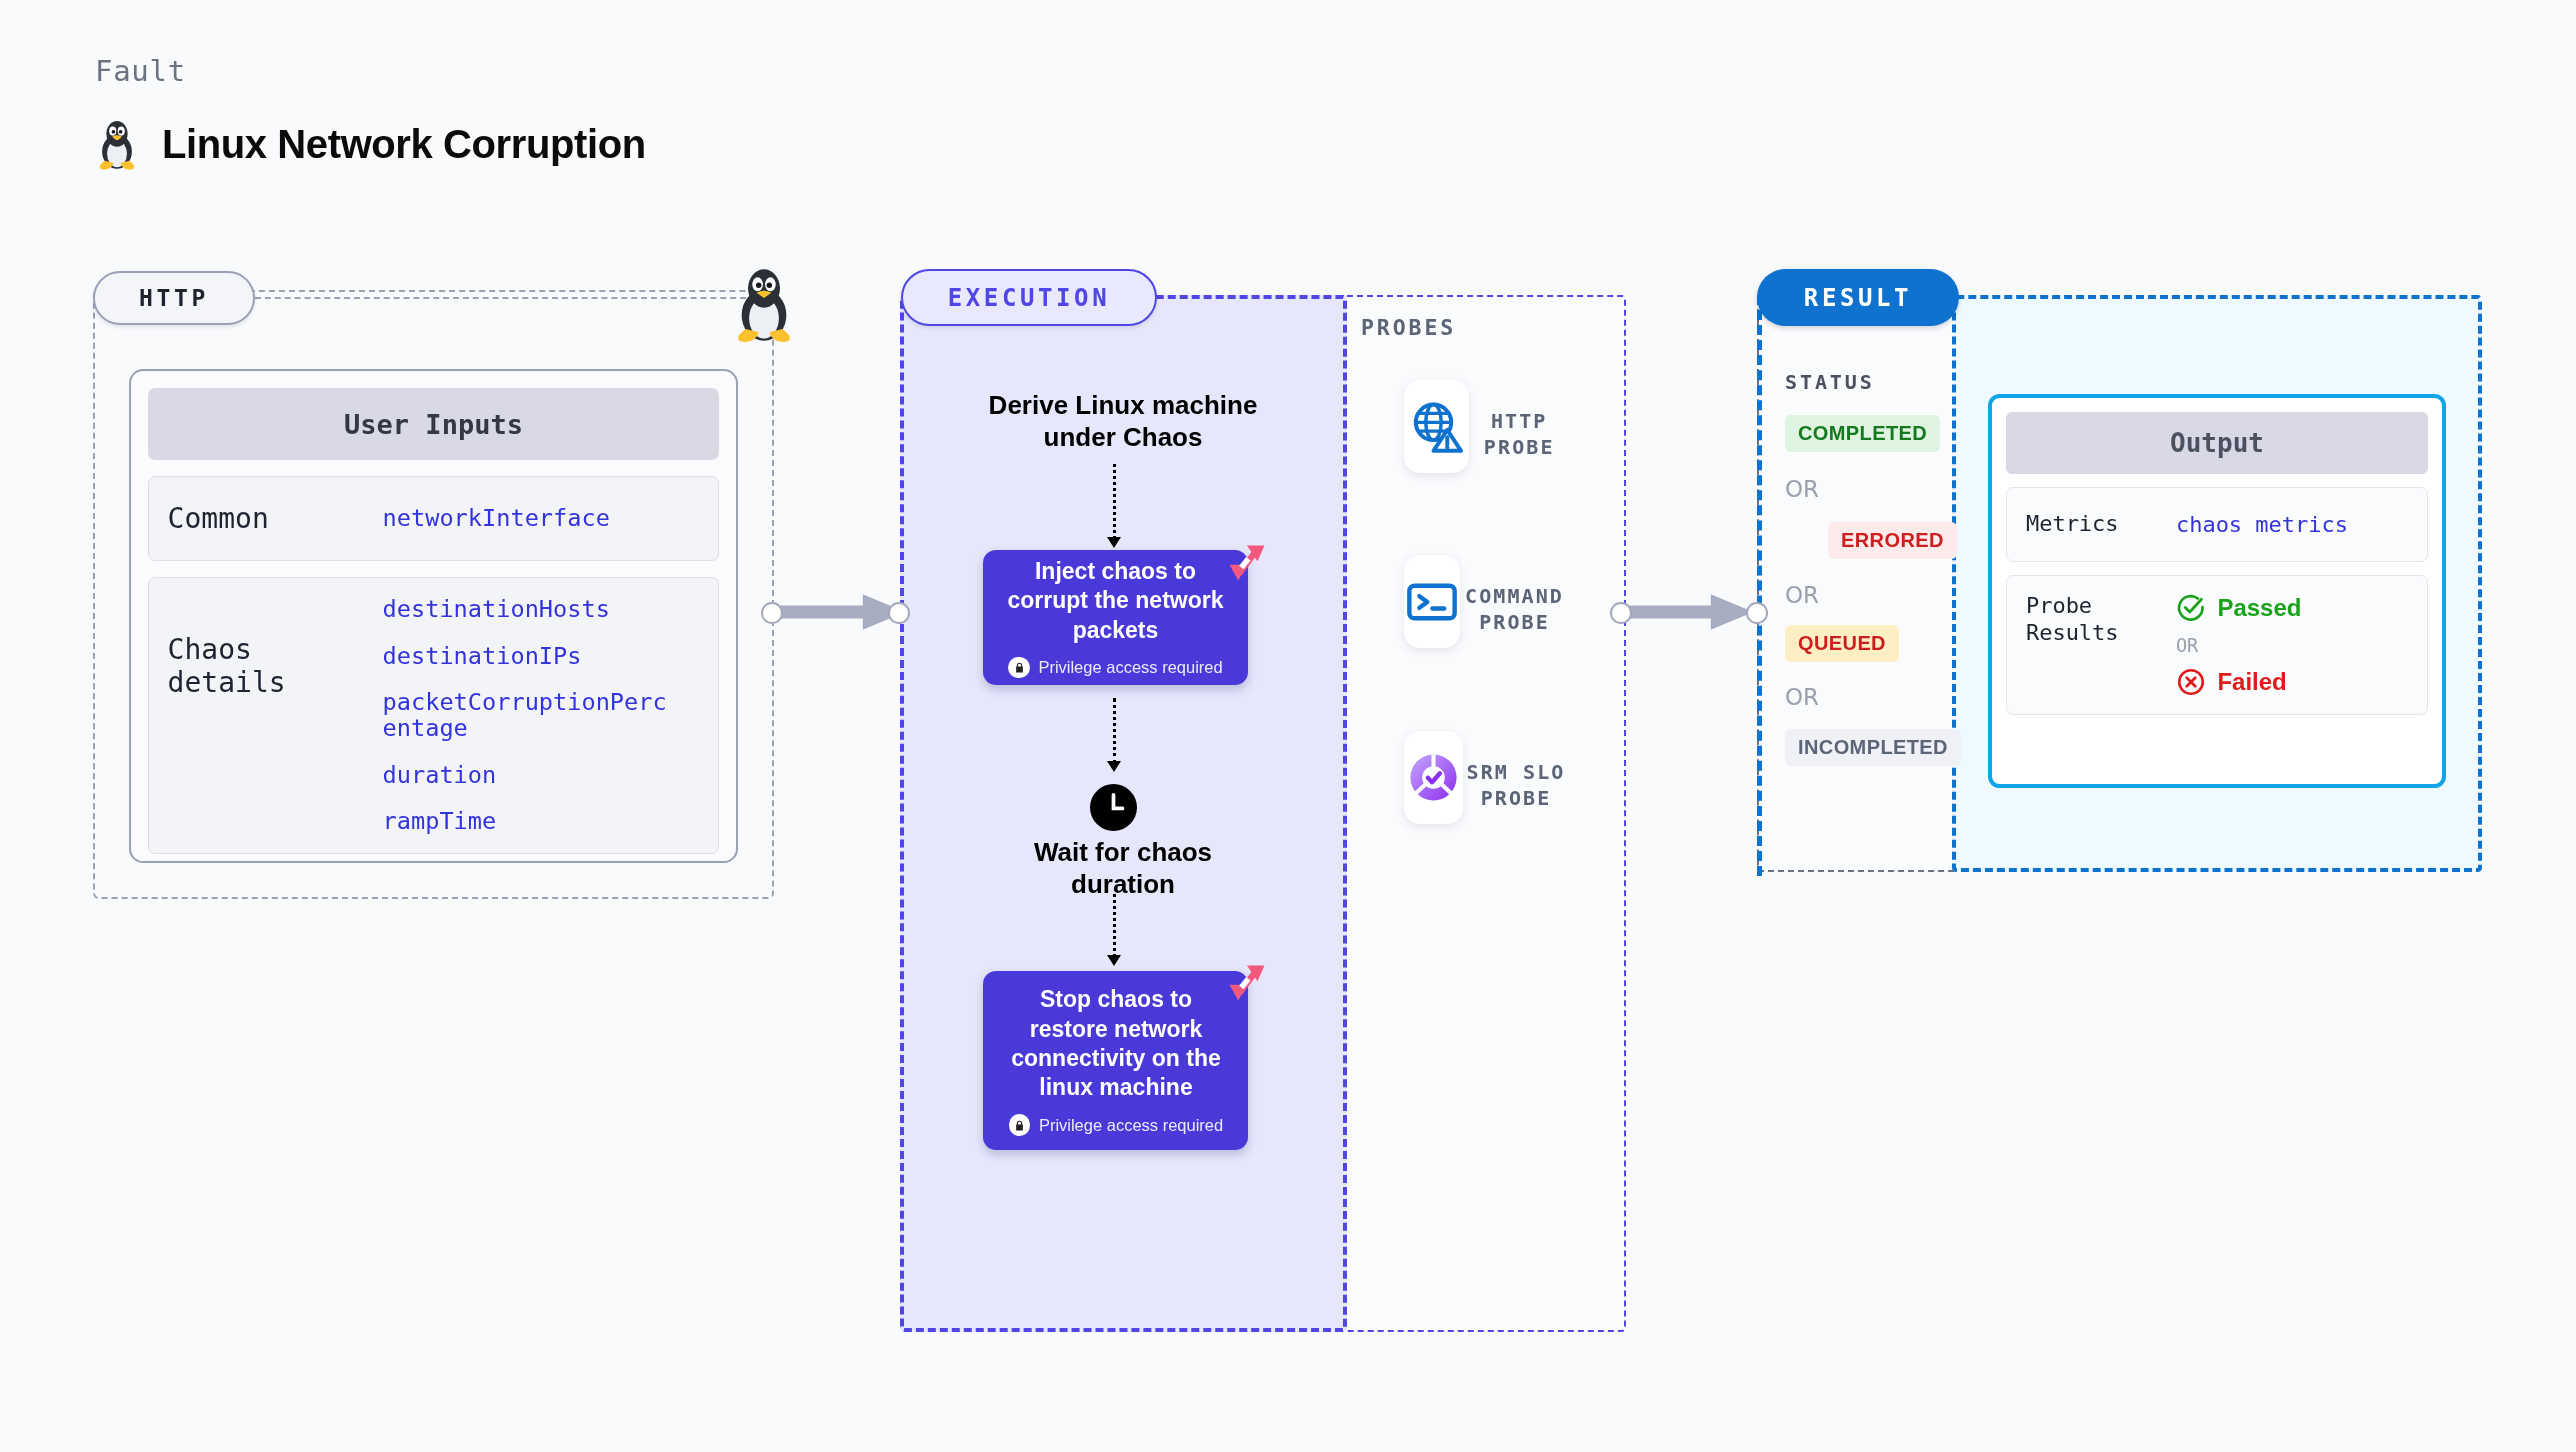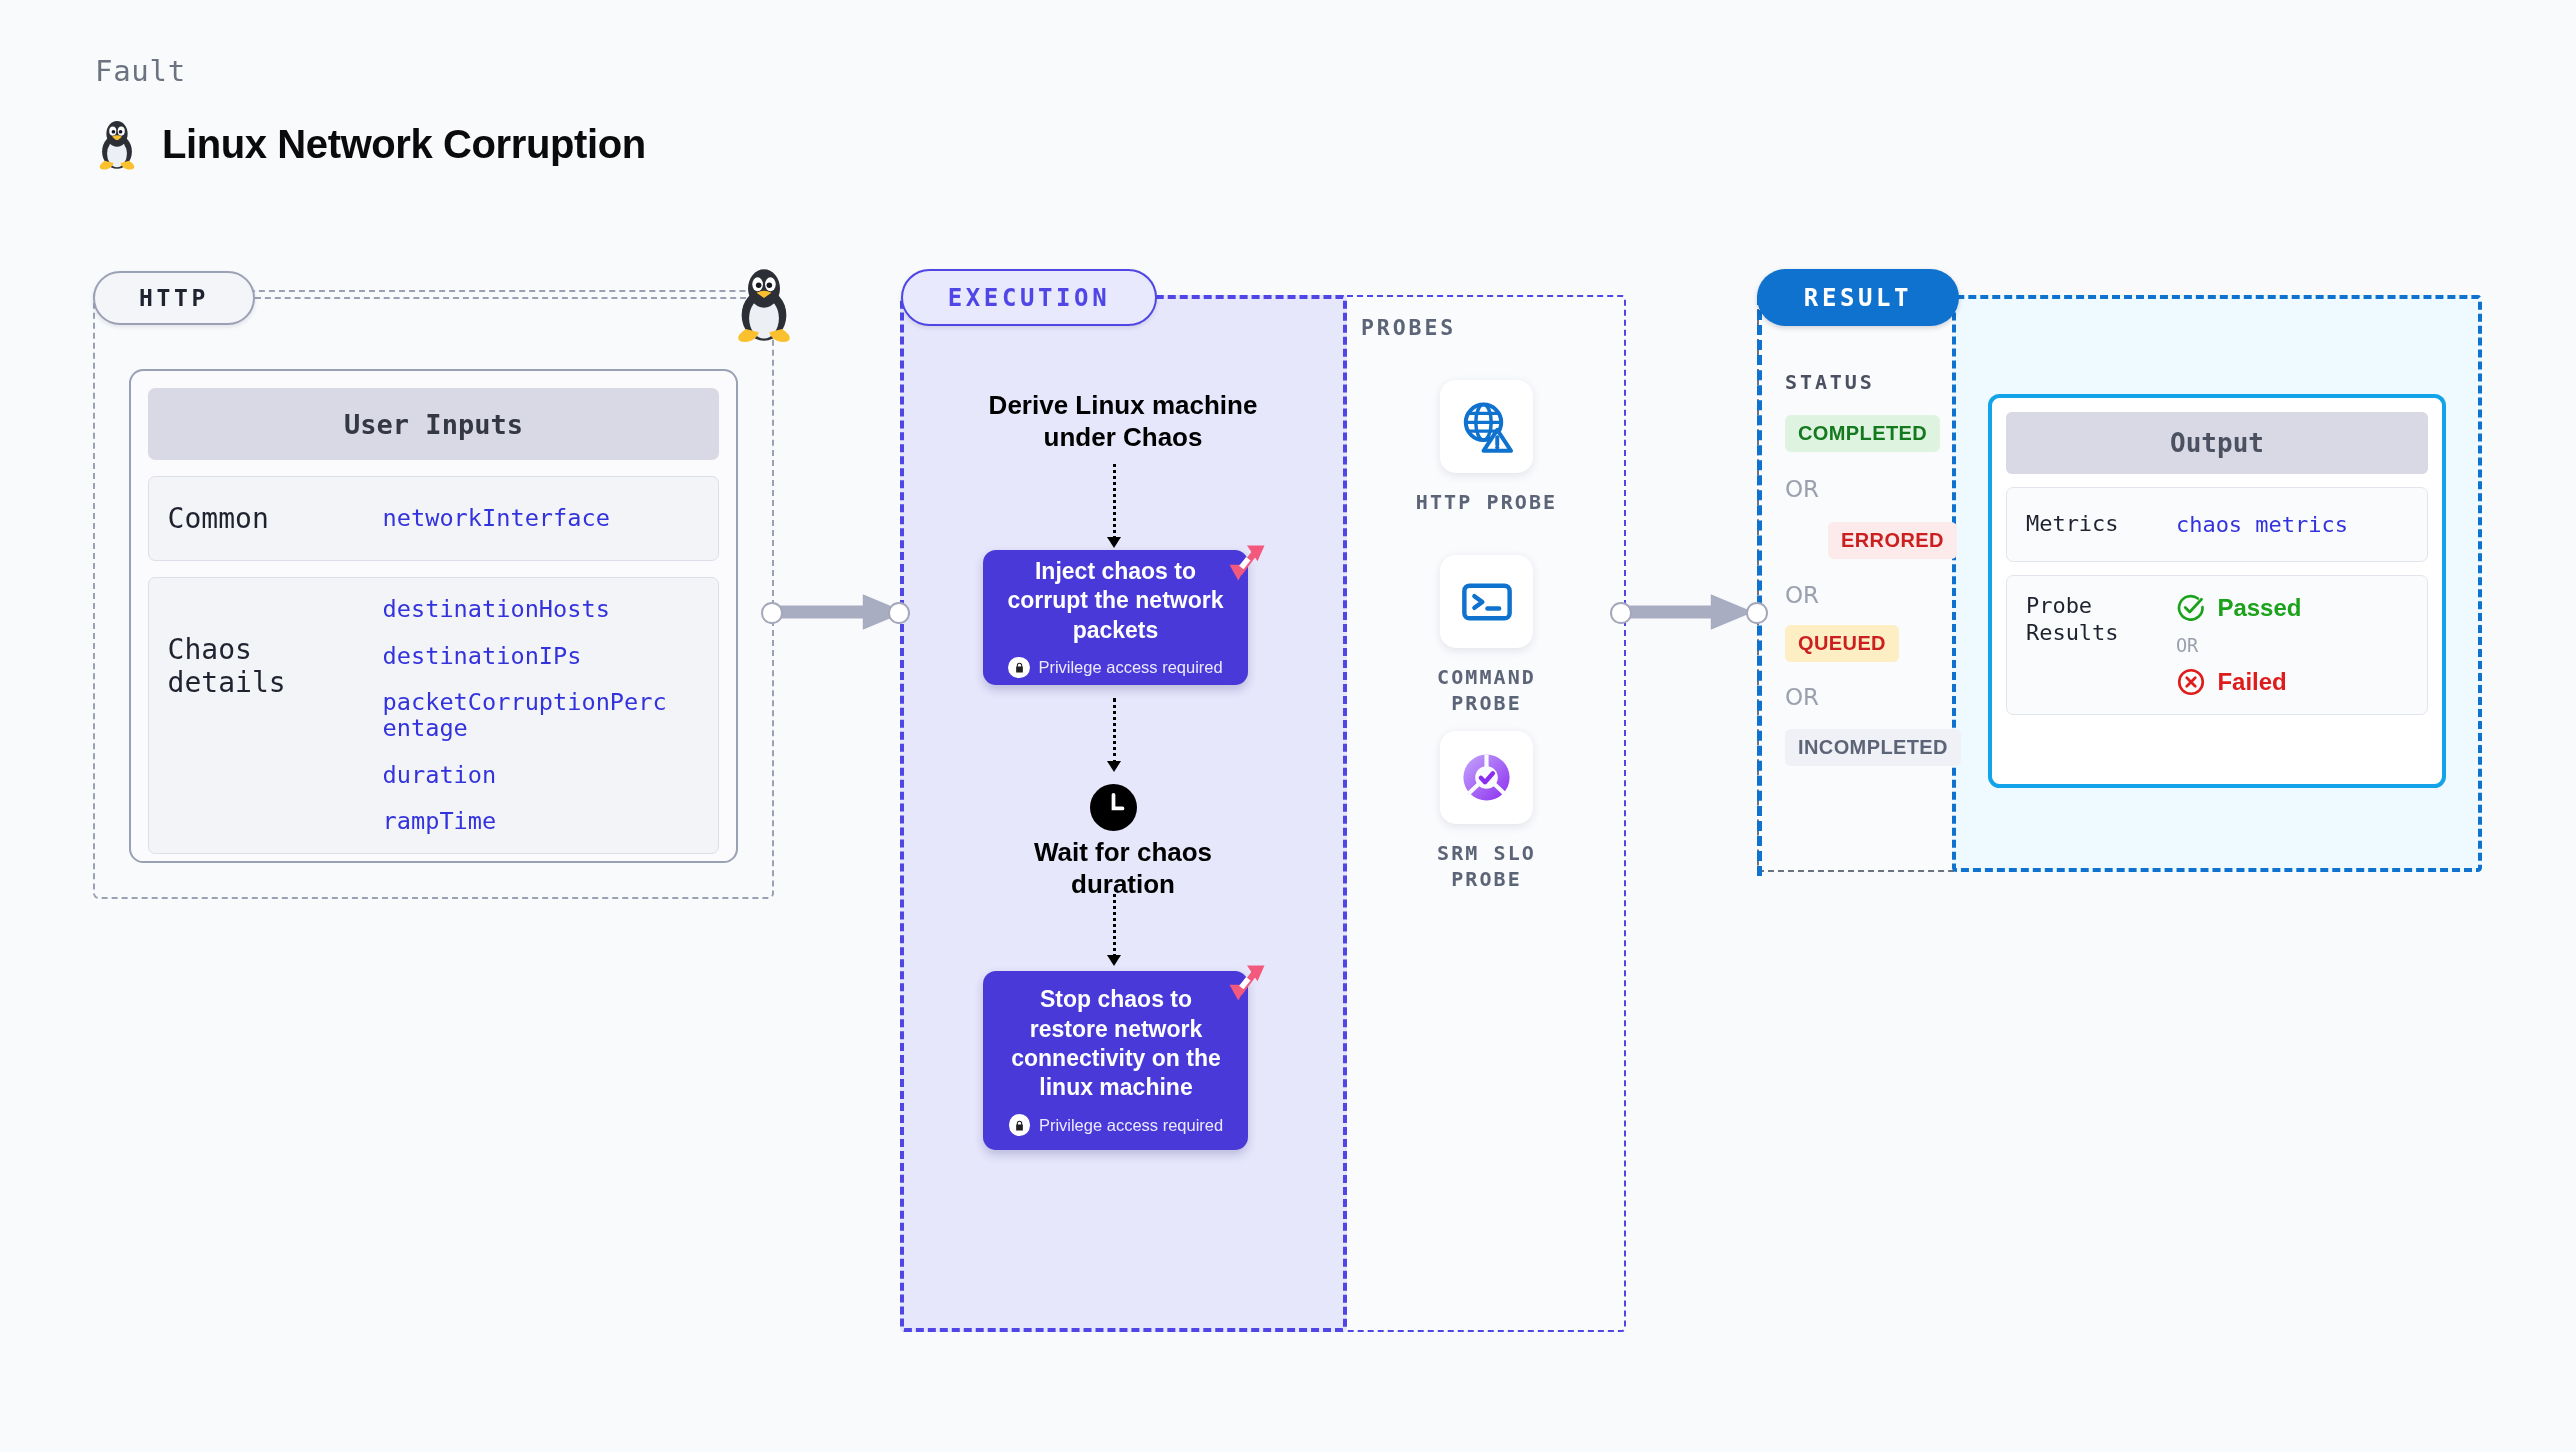--- a/index.html
+++ b/index.html
@@ -172,21 +172,21 @@
     background: #fff; display: flex; align-items: center; justify-content: center;
   }
   .box-inject { left: 983px; top: 550px; width: 265px; height: 135px; align-items: center; }
   .box-stop   { left: 983px; top: 971px; width: 265px; height: 179px; padding-left: 21px; }
 
   .harness-mark { position: absolute; width: 42px; height: 42px; }
 
   
   .probe-item {
     position: absolute; width: 165px;
-    display: flex; flex-direction: column; align-items: center;
+    display: flex; flex-direction: row; align-items: center;
   }
   .probe-tile {
     width: 93px; height: 93px; border-radius: 15.8px; background: #ffffff;
     display: flex; align-items: center; justify-content: center;
     box-shadow: 0 2.9px 8.6px rgba(30,40,80,.10);
   }
   .probe-cap {
     margin-top: 15.8px; text-align: center;
     font-family: "DejaVu Sans Mono", monospace;
     font-size: 20px; font-weight: 700; color: #5c6478;

